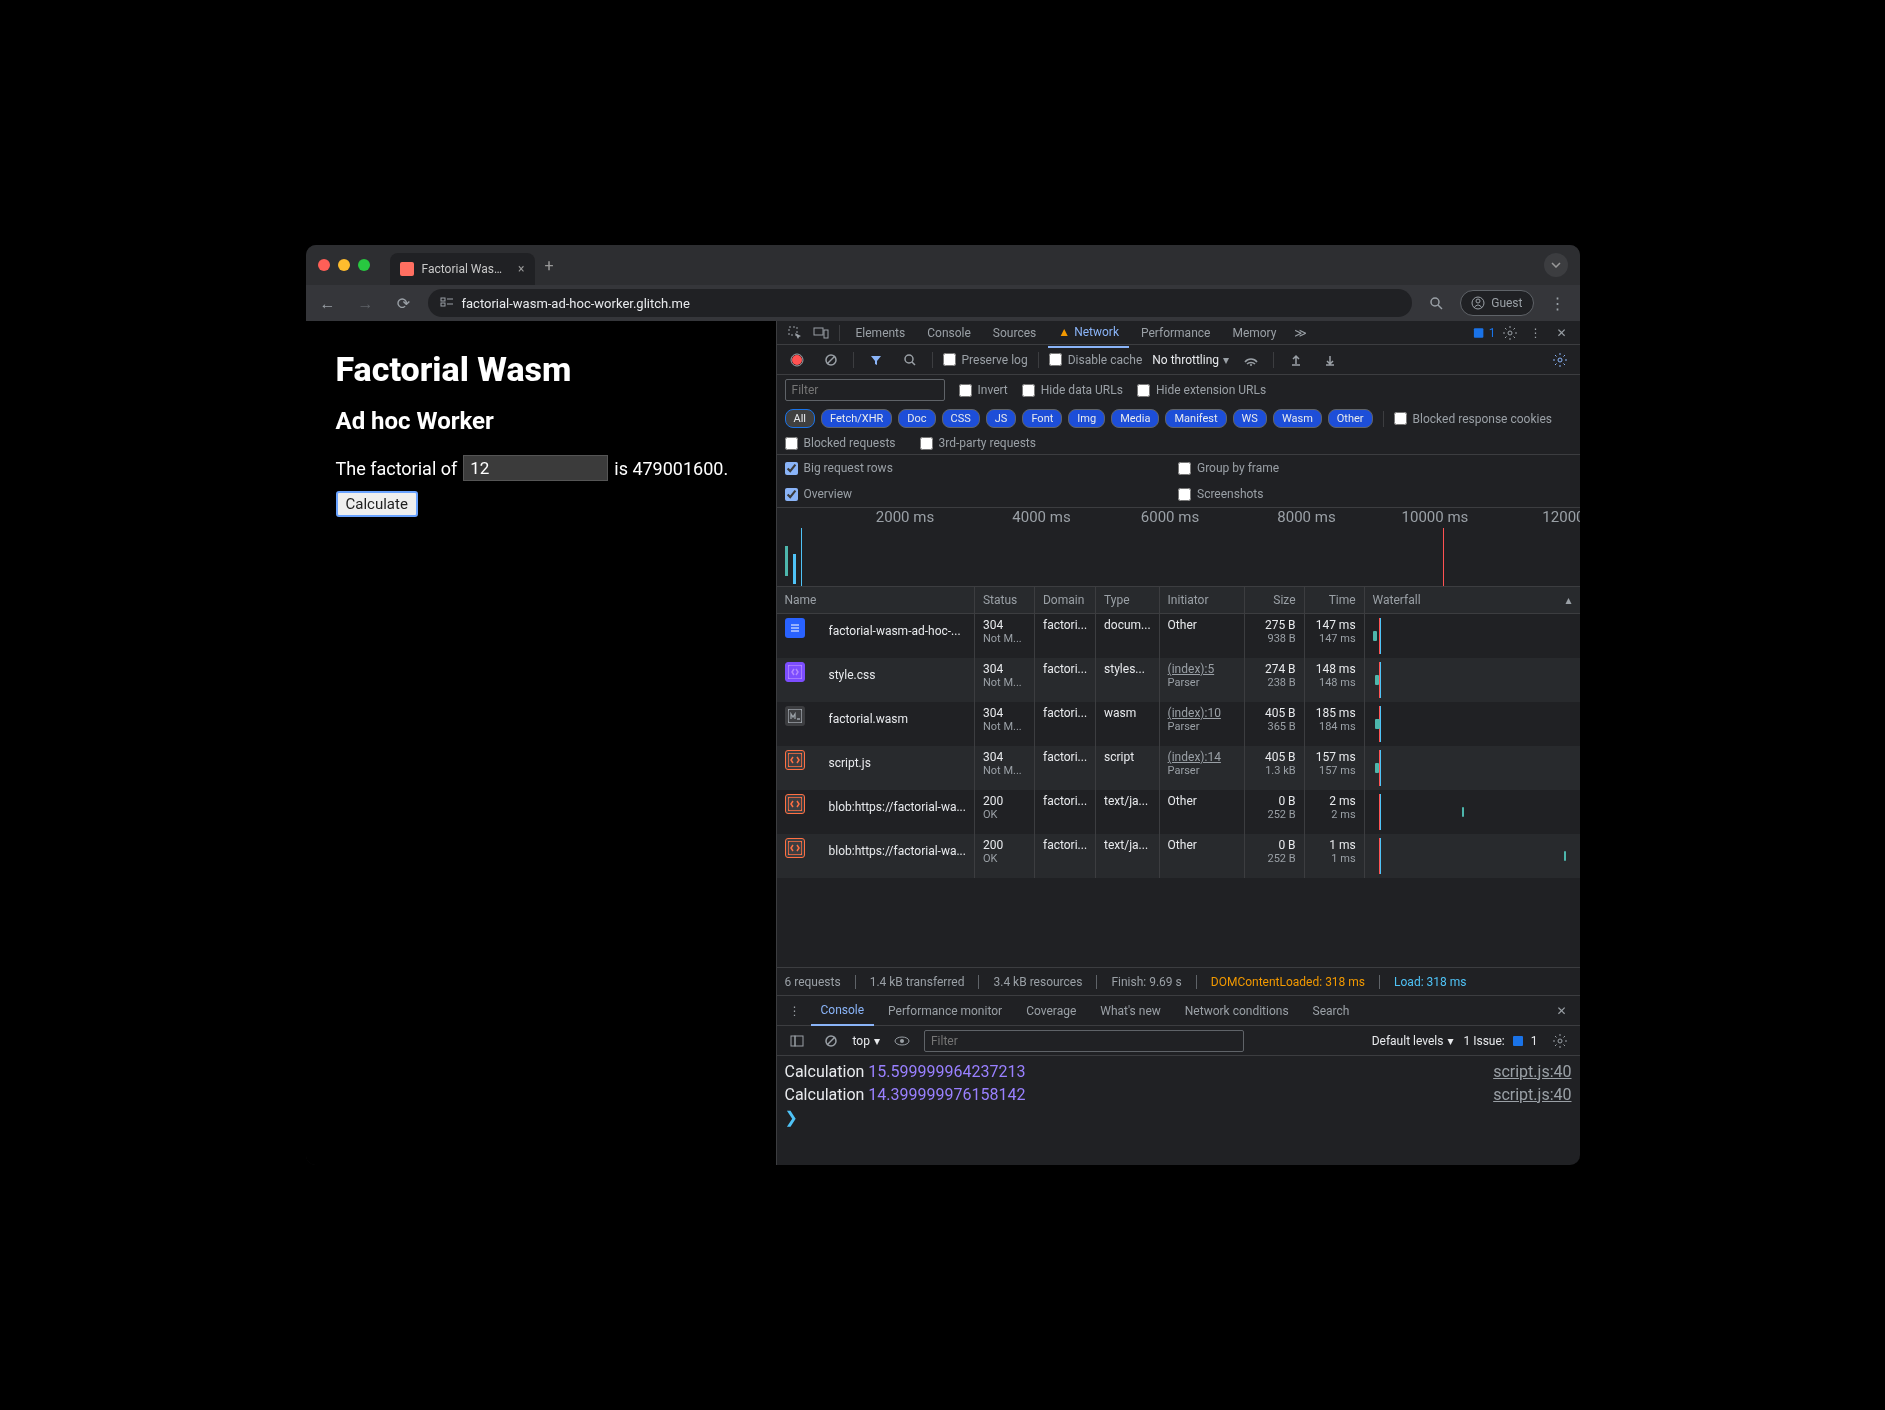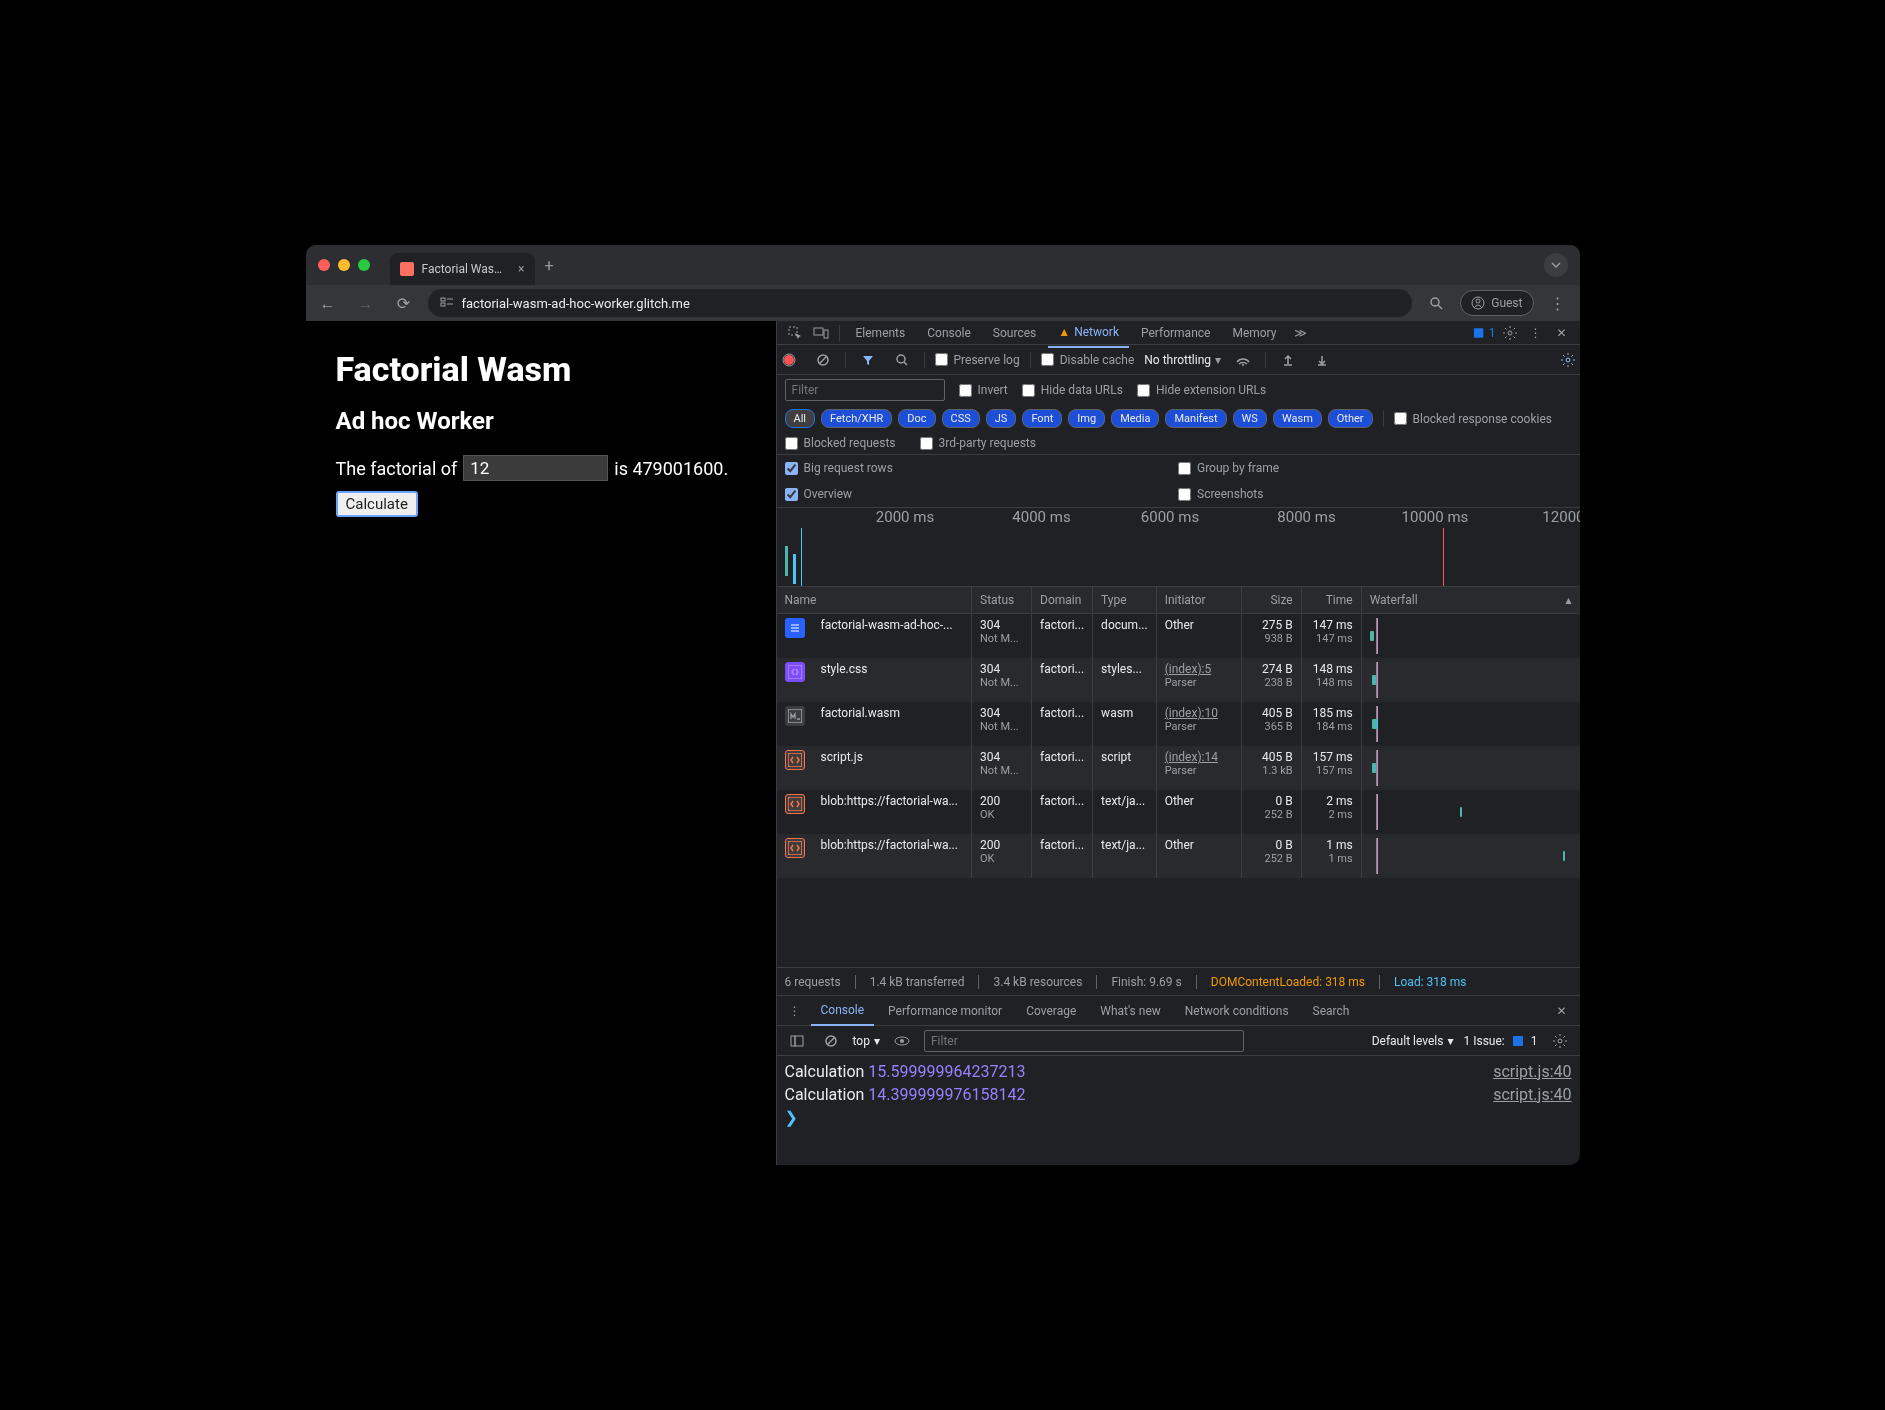--- a/index.html
+++ b/index.html
@@ -34,21 +34,21 @@
 .page button { background: #efefef; color: #222; border: 2px solid #6aa3ff; padding: 2px 8px; font-size: 15px; border-radius: 3px; cursor: pointer; outline-offset: 1px; }
 .devtools { flex: 1; background: #202124; display: flex; flex-direction: column; color: #e8eaed; font-size: 12px; border-left: 1px solid #3c3d40; }
 .dt-tabs { height: 24px; display: flex; align-items: center; border-bottom: 1px solid #3c3d40; padding: 0 6px; gap: 2px; justify-content: flex-end; }
 .dt-tab { padding: 0 10px; height: 30px; display: flex; align-items: center; color: #9aa0a6; cursor: pointer; gap: 4px; }
 .dt-tab.active { color: #8ab4f8; border-bottom: 2px solid #8ab4f8; }
 .dt-tab .warn { color: #f29900; }
 .dt-icon { width: 24px; height: 24px; display: flex; align-items: center; justify-content: center; color: #9aa0a6; cursor: pointer; border-radius: 2px; }
 .dt-icon.active { color: #8ab4f8; }
 .dt-icon.grow { margin-left: auto; }
 .badge-icon { display: flex; align-items: center; gap: 4px; color: #1a73e8; }
-.toolbar { height: 30px; display: flex; align-items: center; padding: 0 0; gap: 10px; border-bottom: 1px solid #3c3d40; }
+.toolbar { height: 30px; display: flex; align-items: center; padding: 0 8px; gap: 10px; border-bottom: 1px solid #3c3d40; }
 .toolbar .sep { width: 1px; height: 16px; background: #3c3d40; }
 .cb { display: flex; align-items: center; gap: 6px; color: #9aa0a6; }
 .cb input { accent-color: #8ab4f8; }
 .throttle { color: #e8eaed; display: flex; align-items: center; gap: 4px; }
 .filter-row { padding: 4px 8px; display: flex; align-items: center; gap: 14px; }
 .filter-input { width: 160px; height: 22px; background: #202124; border: 1px solid #5f6368; border-radius: 2px; padding: 0 6px; color: #9aa0a6; font-size: 12px; }
 .chip-row { padding: 4px 8px; display: flex; align-items: center; gap: 6px; flex-wrap: wrap; }
 .chip { background: #1d4ed8; color: #e8eaed; padding: 2px 8px; border-radius: 8px; font-size: 11px; cursor: pointer; border: 1px solid #5f6368; }
 .chip.active { background: #404040; border-color: #1a73e8; }
 .check-row { padding: 4px 8px; display: flex; gap: 24px; align-items: center; }
@@ -61,21 +61,21 @@
 .tl-marker.blue { background: #4fc3f7; }
 .tl-slice { position: absolute; width: 3px; height: 30px; background: #4db6ac; top: 18px; }
 .table-wrap { flex: 1; overflow: auto; }
 table { width: 100%; border-collapse: collapse; font-size: 12px; }
 th { text-align: left; padding: 6px 8px; color: #9aa0a6; font-weight: 400; border-bottom: 1px solid #3c3d40; border-right: 1px solid #3c3d40; background: #282a2d; position: sticky; top: 0; }
 th:last-child { border-right: none; }
 td { padding: 4px 8px; border-right: 1px solid #3c3d40; vertical-align: top; }
 td:last-child { border-right: none; }
 tr.req { height: 42px; }
 tr.req:nth-child(even) { background: #282a2d; }
-.name-cell { display: flex; align-items: flex-start; gap: 16px; }
+.name-cell { display: flex; align-items: flex-end; gap: 24px; }
 .file-icon { width: 20px; height: 20px; border-radius: 3px; display: flex; align-items: center; justify-content: center; flex-shrink: 0; }
 .file-icon.doc { background: #2962ff; }
 .file-icon.css { background: #7c4dff; border: 1px solid #7c4dff; }
 .file-icon.wasm { background: #3c3d40; }
 .file-icon.js { background: #3c3d40; border: 1.5px solid #ff7043; }
 .sub { color: #9aa0a6; font-size: 11px; }
 .num { text-align: right; }
 .link { color: #9aa0a6; text-decoration: underline; }
 .wf-cell { position: relative; height: 36px; }
 .wf-bar { position: absolute; height: 10px; background: #4db6ac; border-radius: 1px; top: 13px; }

